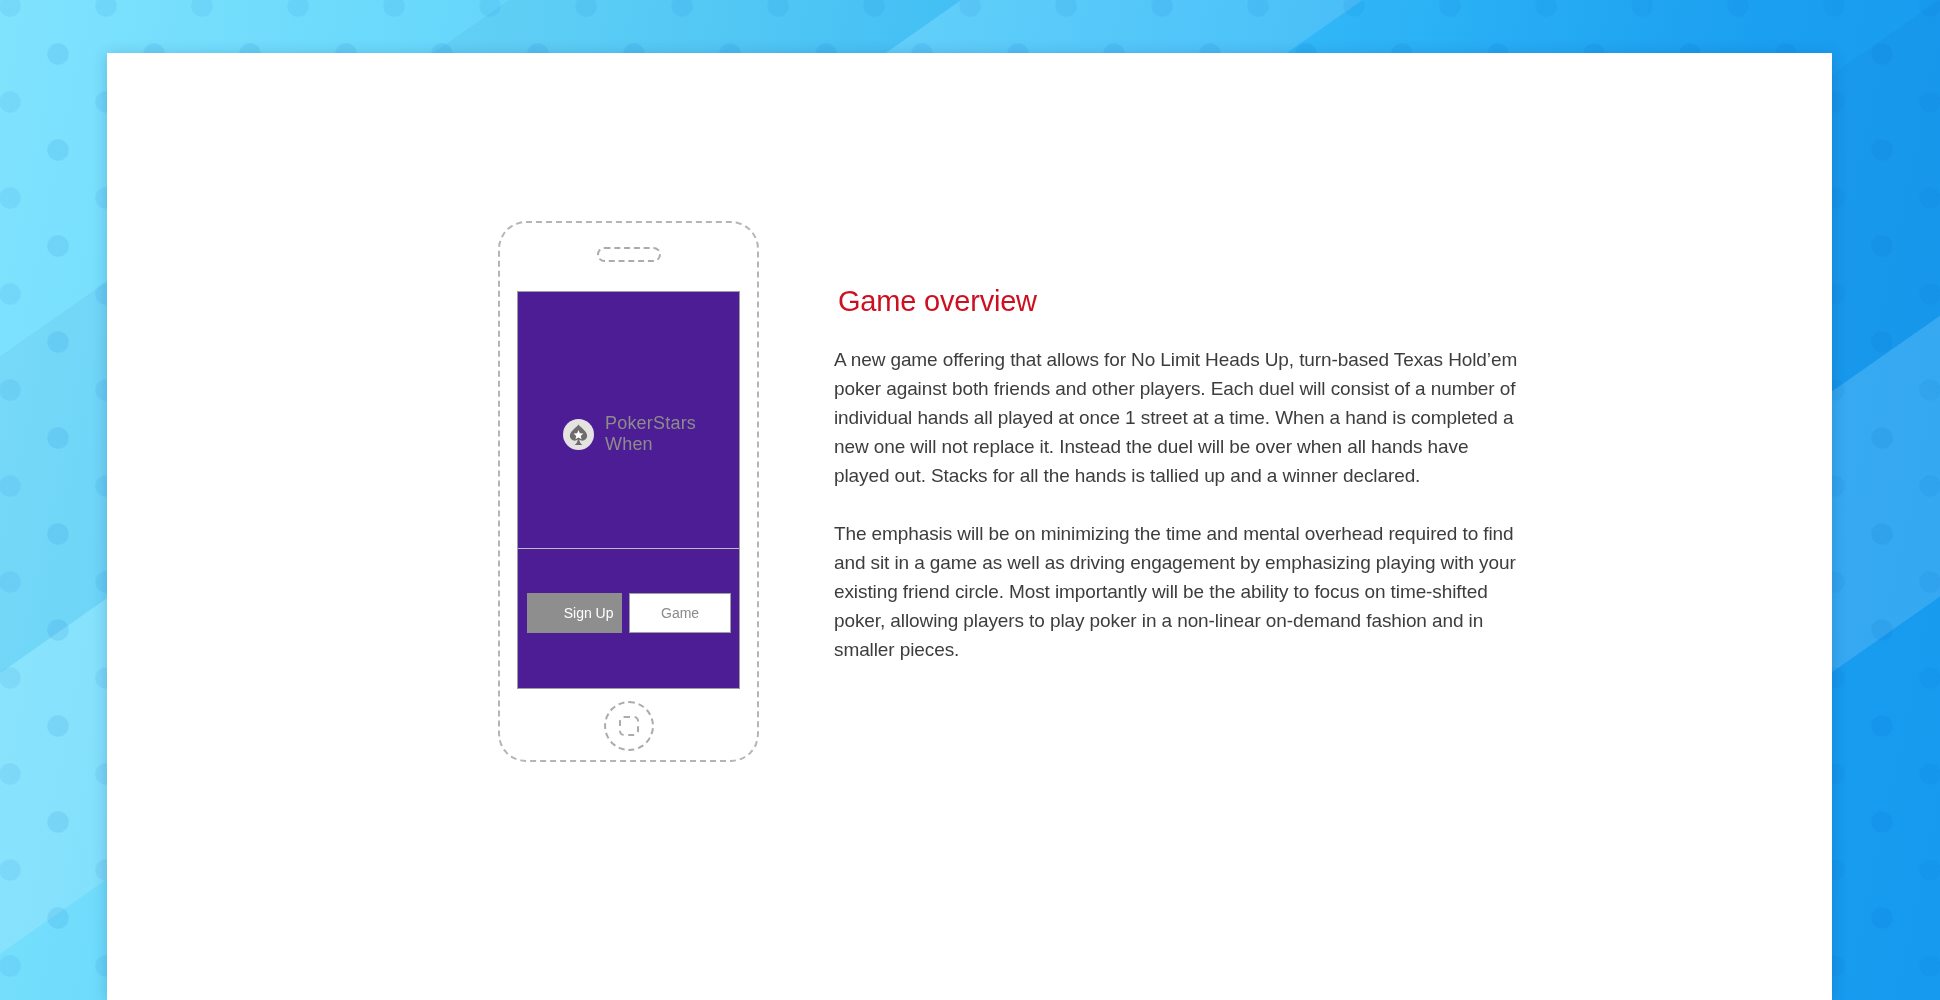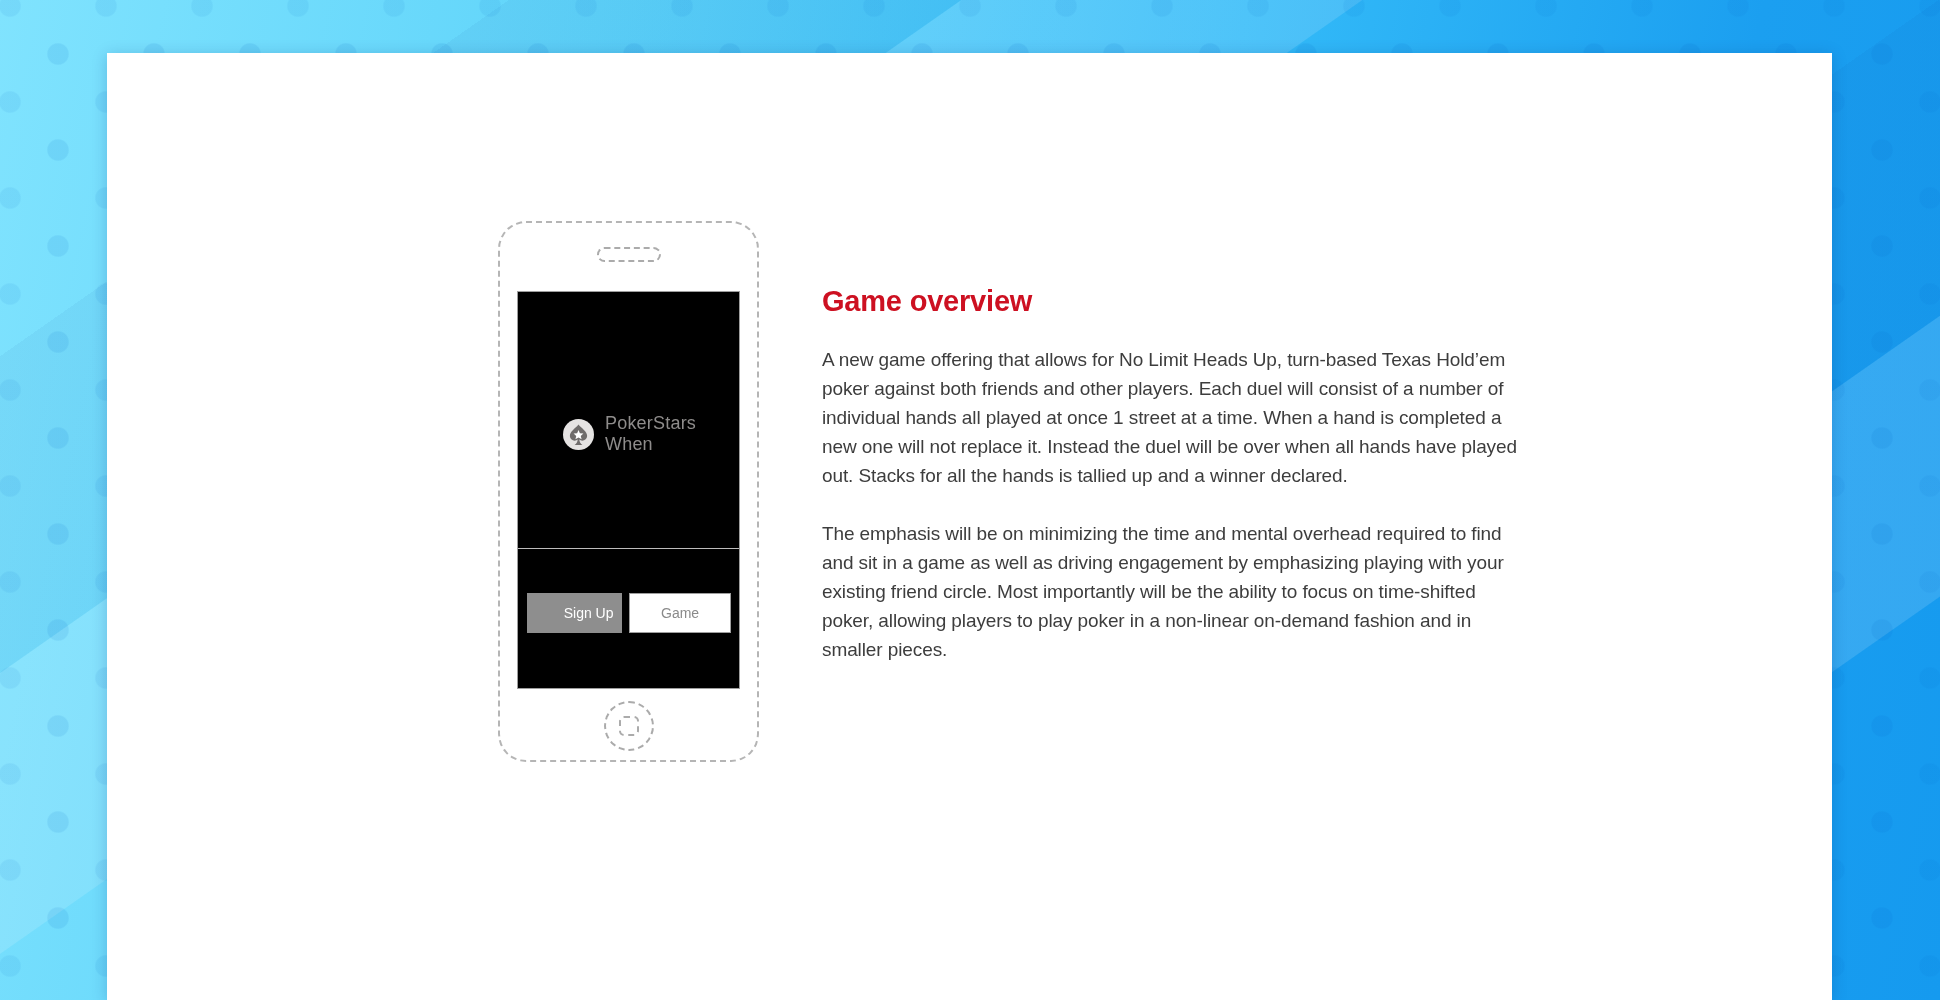--- a/index.html
+++ b/index.html
@@ -40,21 +40,21 @@
   .phone{
     position:absolute;left:391px;top:168px;width:261px;height:541px;
     border:2px dashed var(--wire-gray);border-radius:28px;background:#fff;
   }
   .speaker{
     position:absolute;top:24px;left:50%;transform:translateX(-50%);
     width:64px;height:15px;border:2px dashed #ababab;border-radius:8px;
   }
   .screen{
     position:absolute;left:17px;top:68px;width:223px;height:398px;
-    border:1px solid var(--screen-border);background:#000000;
+    border:1px solid var(--screen-border);background:#4c1d95;
   }
   .logo-row{
     position:absolute;left:45px;top:121px;display:flex;align-items:center;gap:11px;
   }
   .logo-badge{width:31px;height:31px;flex:0 0 auto;}
   .logo-text{
     font-size:18px;line-height:21px;color:var(--logo-text);letter-spacing:0.2px;
   }
   .screen-divider{
     position:absolute;left:0;top:256px;width:100%;border-top:1px solid #bdbcbc;
@@ -74,26 +74,26 @@
     width:50px;height:50px;border:2px dashed #ababab;border-radius:50%;
     display:flex;align-items:center;justify-content:center;
   }
   .home-square{
     width:20px;height:20px;border:2px dashed #ababab;border-radius:5px;
   }
 
   
   .content{position:absolute;left:715px;top:232px;width:706px;}
   .content h1{
-    font-size:29px;font-weight:700;color:var(--red);
-    letter-spacing:-0.2px;margin:0 0 27px 0;
+    font-size:29px;font-weight:400;color:var(--red);
+    letter-spacing:-0.2px;margin:0 0 27px 16px;
   }
   .content p{
     font-size:19px;line-height:29px;color:var(--body-text);
-    margin:0 0 29px 0;letter-spacing:-0.1px;
+    margin:0 0 29px 12px;letter-spacing:-0.1px;
   }
 </style>
 </head>
 <body>
 
 <div class="stage">
   <div class="card">
 
     <div class="phone">
       <div class="speaker"></div>

